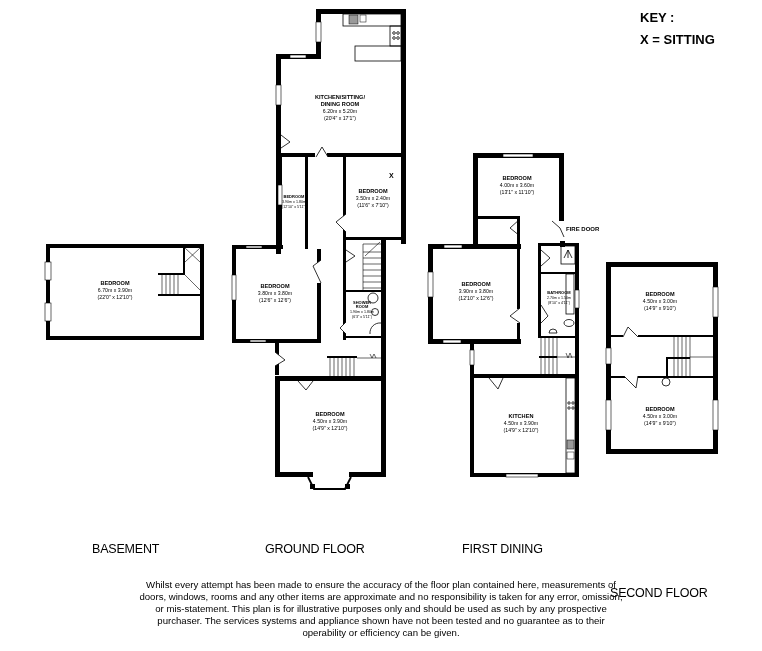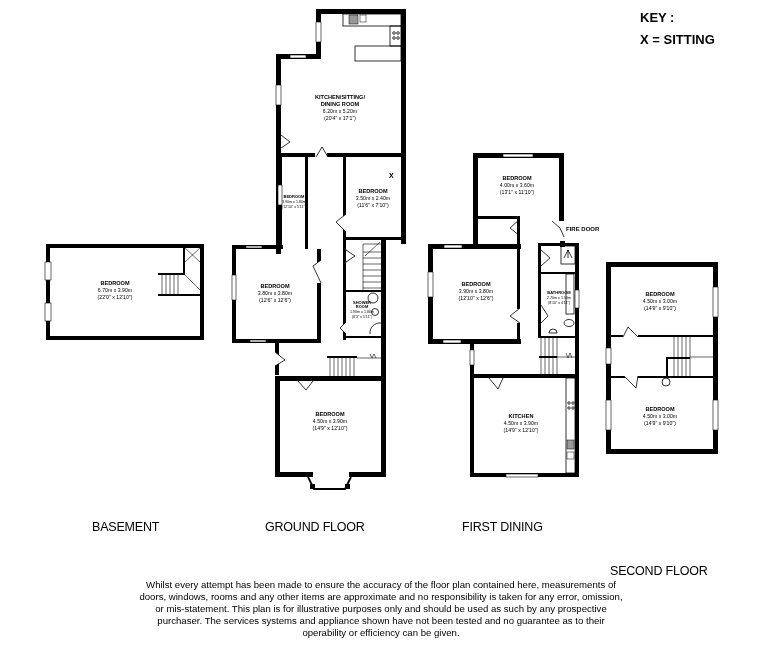--- a/index.html
+++ b/index.html
@@ -11,21 +11,21 @@
   .tiny-dim { font-family: "Liberation Sans", sans-serif; font-size: 3.6px; text-anchor: middle; fill: #000; }
   .fire-door { font-family: "Liberation Sans", sans-serif; font-size: 6px; font-weight: bold; fill: #000; }
   .skylight-mark { font-family: "Liberation Sans", sans-serif; font-size: 7px; font-weight: bold; fill: #000; }
   .wall { fill: #000; }
   .window { fill: #fff; stroke: #000; stroke-width: 0.6; }
   .thin { fill: none; stroke: #000; stroke-width: 0.8; }
   .door { fill: #fff; stroke: #000; stroke-width: 0.8; }
   .stair { fill: none; stroke: #000; stroke-width: 0.6; }
 
   .key { position: absolute; left: 640px; top: 7px; font-size: 13px; font-weight: bold; line-height: 22px; }
-  .floor-label { position: absolute; top: 520px; font-size: 12.5px; letter-spacing: -0.2px; white-space: nowrap; }
+  .floor-label { position: absolute; top: 542px; font-size: 12.5px; letter-spacing: -0.2px; white-space: nowrap; }
   .disclaimer { position: absolute; left: 136px; top: 579px; width: 490px; font-size: 9.6px; line-height: 12px; text-align: center; }
 </style>
 </head>
 <body>
 
 <div class="key">
   <div>KEY :</div>
   <div>X = SITTING</div>
 </div>
 

